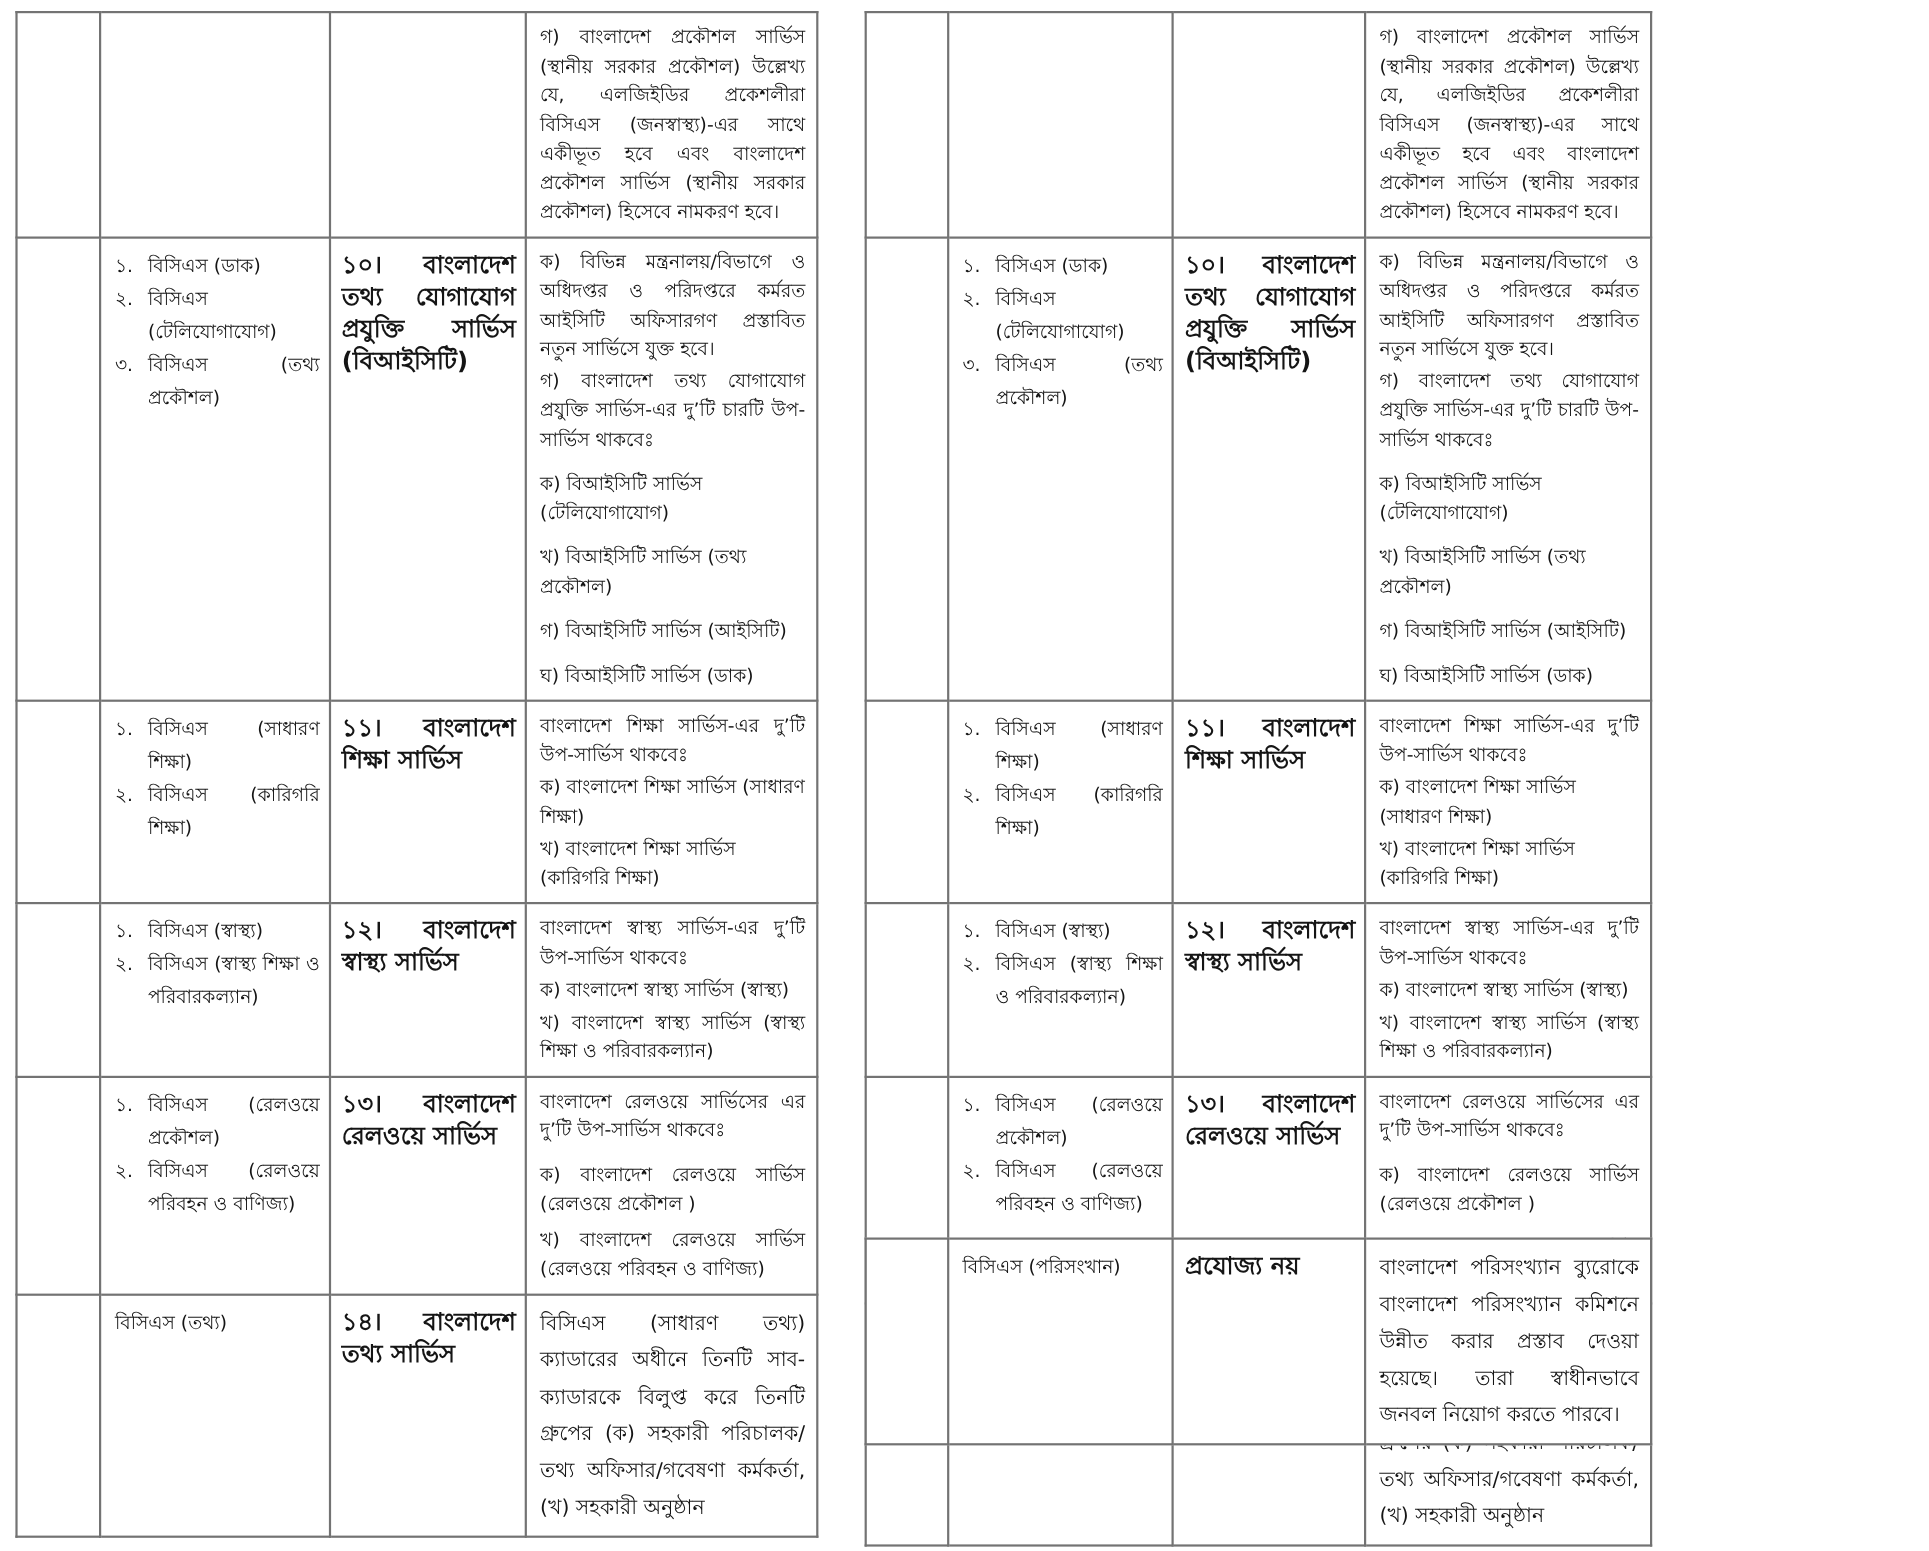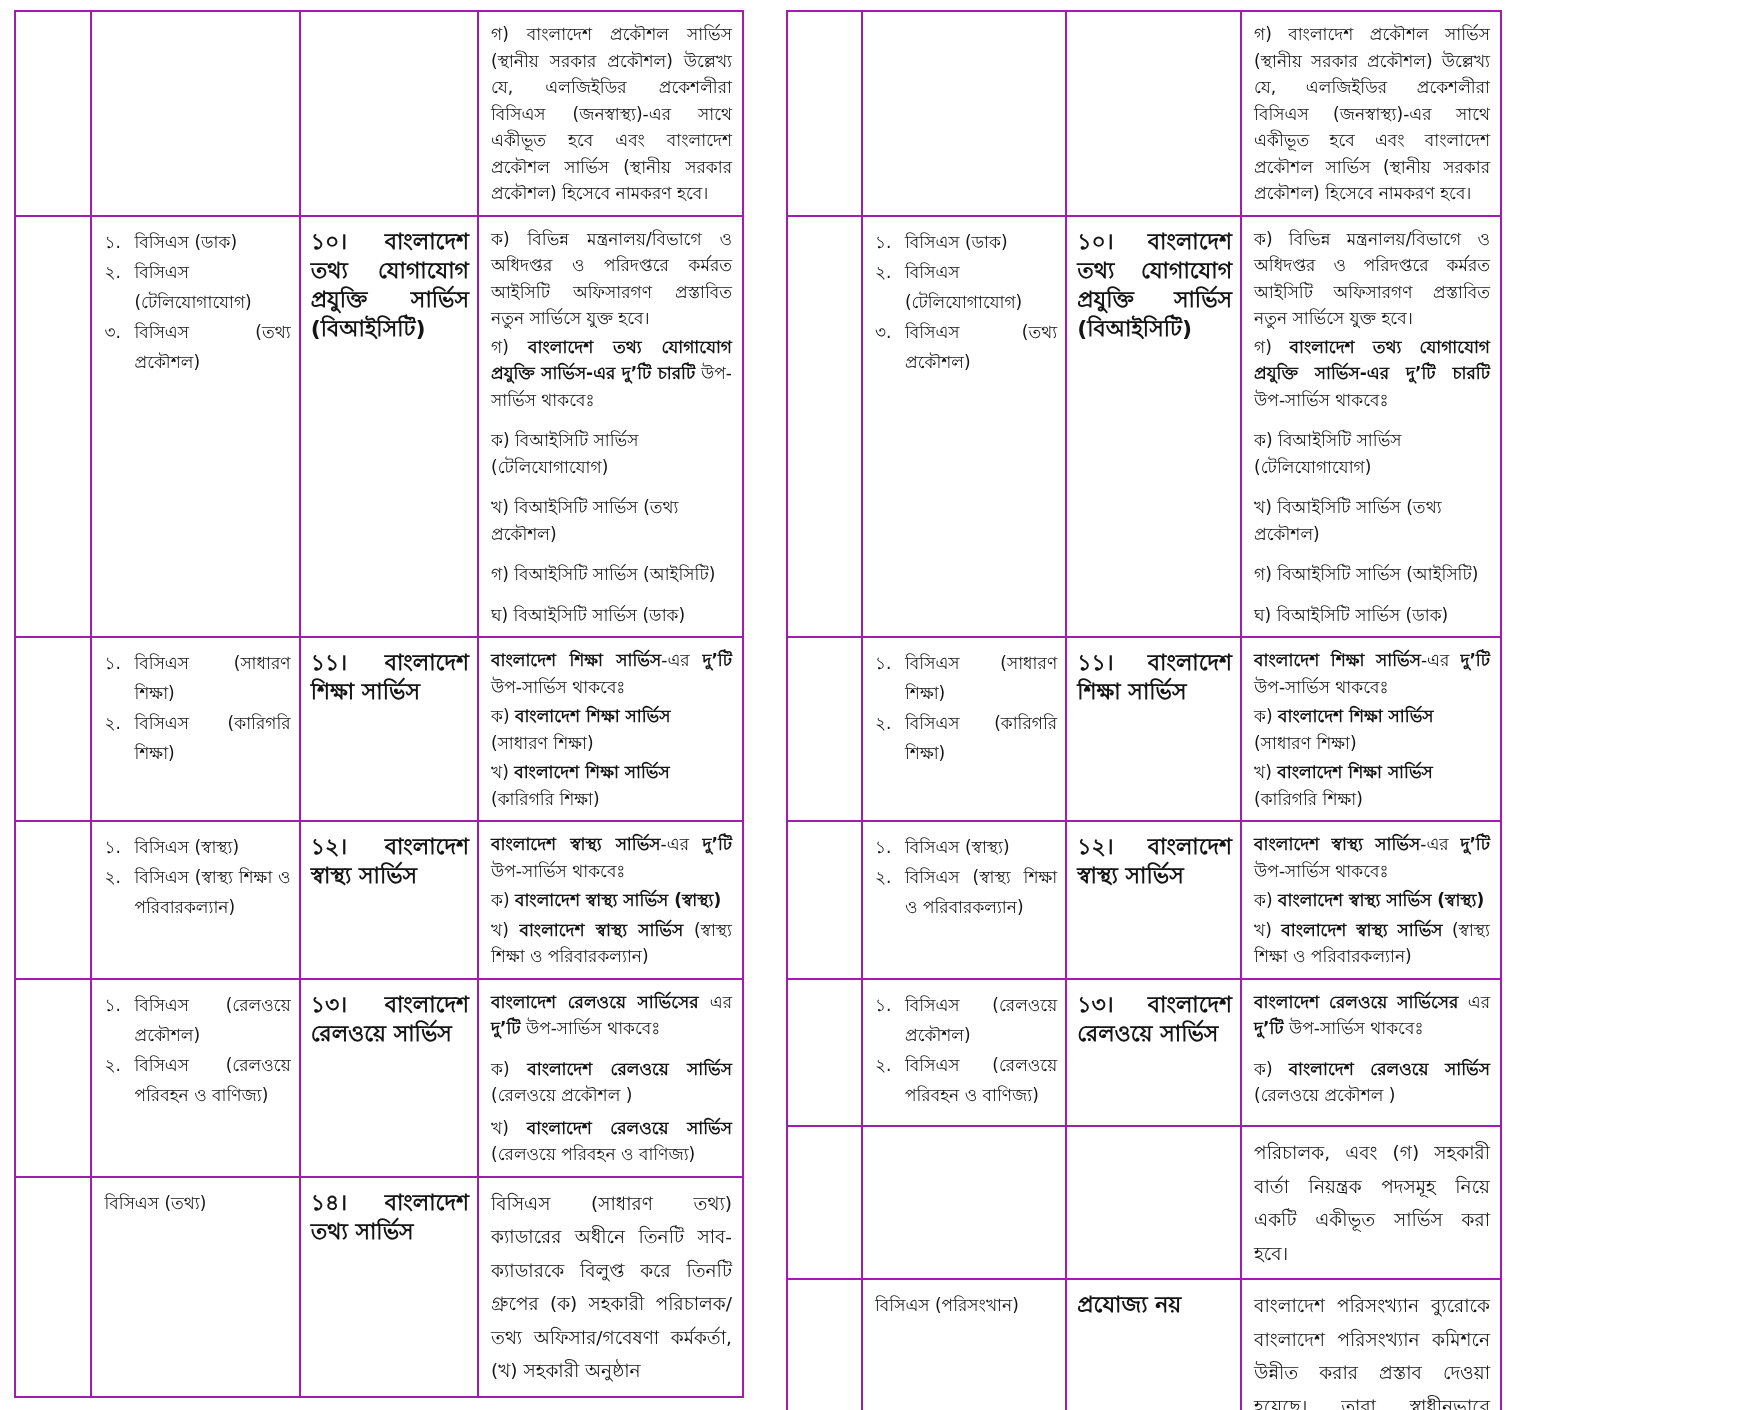--- a/index.html
+++ b/index.html
@@ -4,34 +4,34 @@
 <style>
   * { margin:0; padding:0; box-sizing:border-box; }
   html,body { width:1754px; height:1410px; background:#ffffff; }
   body { position:relative; font-family:"DejaVu Sans","Liberation Sans",sans-serif; color:#151515; }
 
   .page-table { position:absolute; border-collapse:collapse; table-layout:fixed; background:#fff; }
   #tbl-left  { left:14px;  top:10px;   width:730px; }
   #tbl-right { left:786px; top:10px;   width:716px; }
   #tbl-cont  { left:786px; top:1125px; width:716px; }
 
-  .page-table td { border:2px solid #a21caf; vertical-align:top; overflow:hidden; }
+  .page-table td { border:2px solid #737373; vertical-align:top; overflow:hidden; }
 
   .c-serial  { }
   .c-cadres  { padding:10px 6px 8px 12px; font-size:17px; line-height:30px; }
   .cadre-item { display:flex; }
   .cadre-item .num { flex:0 0 30px; }
   .cadre-item .txt { flex:1; text-align:justify; padding-right:2px; }
 
   .c-service { font-weight:bold; padding:10px 8px 8px 10px; font-size:22px; line-height:29px; text-align:justify; }
 
   .c-remarks { padding:9px 10px 8px 12px; font-size:17px; line-height:26.5px; }
   .para { margin:0; }
   .just { text-align:justify; }
-  b { font-weight:bold; }
+  b { font-weight:normal; }
 
   tr.lg .c-remarks { font-size:18.5px; line-height:33.5px; }
 </style>
 </head>
 <body>
 
 <div>
   <table id="tbl-left" class="page-table">
       <colgroup>
         <col style="width: 10.5%;">
@@ -262,28 +262,20 @@
       </tbody>
     </table>
   <table id="tbl-cont" class="page-table">
       <colgroup>
         <col style="width: 10.5%;">
         <col style="width: 28.6%;">
         <col style="width: 24.5%;">
         <col style="width: 36.4%;">
       </colgroup>
       <tbody>
-        <tr class="lg" style="height: 93px;">
-          <td class="c-serial"></td>
-          <td class="c-cadres"></td>
-          <td class="c-service"></td>
-          <td class="c-remarks">
-            <div class="para just"><span>পরিচালক, এবং (গ) সহকারী বার্তা নিয়ন্ত্রক পদসমূহ নিয়ে একটি একীভূত সার্ভিস করা হবে।</span></div>
-          </td>
-        </tr>
         <tr class="lg" style="height: 176px;">
           <td class="c-serial"></td>
           <td class="c-cadres">
             <div class="cadre-item">
               <span class="txt">বিসিএস (পরিসংখান)</span>
             </div>
           </td>
           <td class="c-service">প্রযোজ্য নয়</td>
           <td class="c-remarks">
             <div class="para just"><span>বাংলাদেশ পরিসংখ্যান ব্যুরোকে বাংলাদেশ পরিসংখ্যান কমিশনে উন্নীত করার প্রস্তাব দেওয়া হয়েছে। তারা স্বাধীনভাবে জনবল নিয়োগ করতে পারবে।</span></div>

